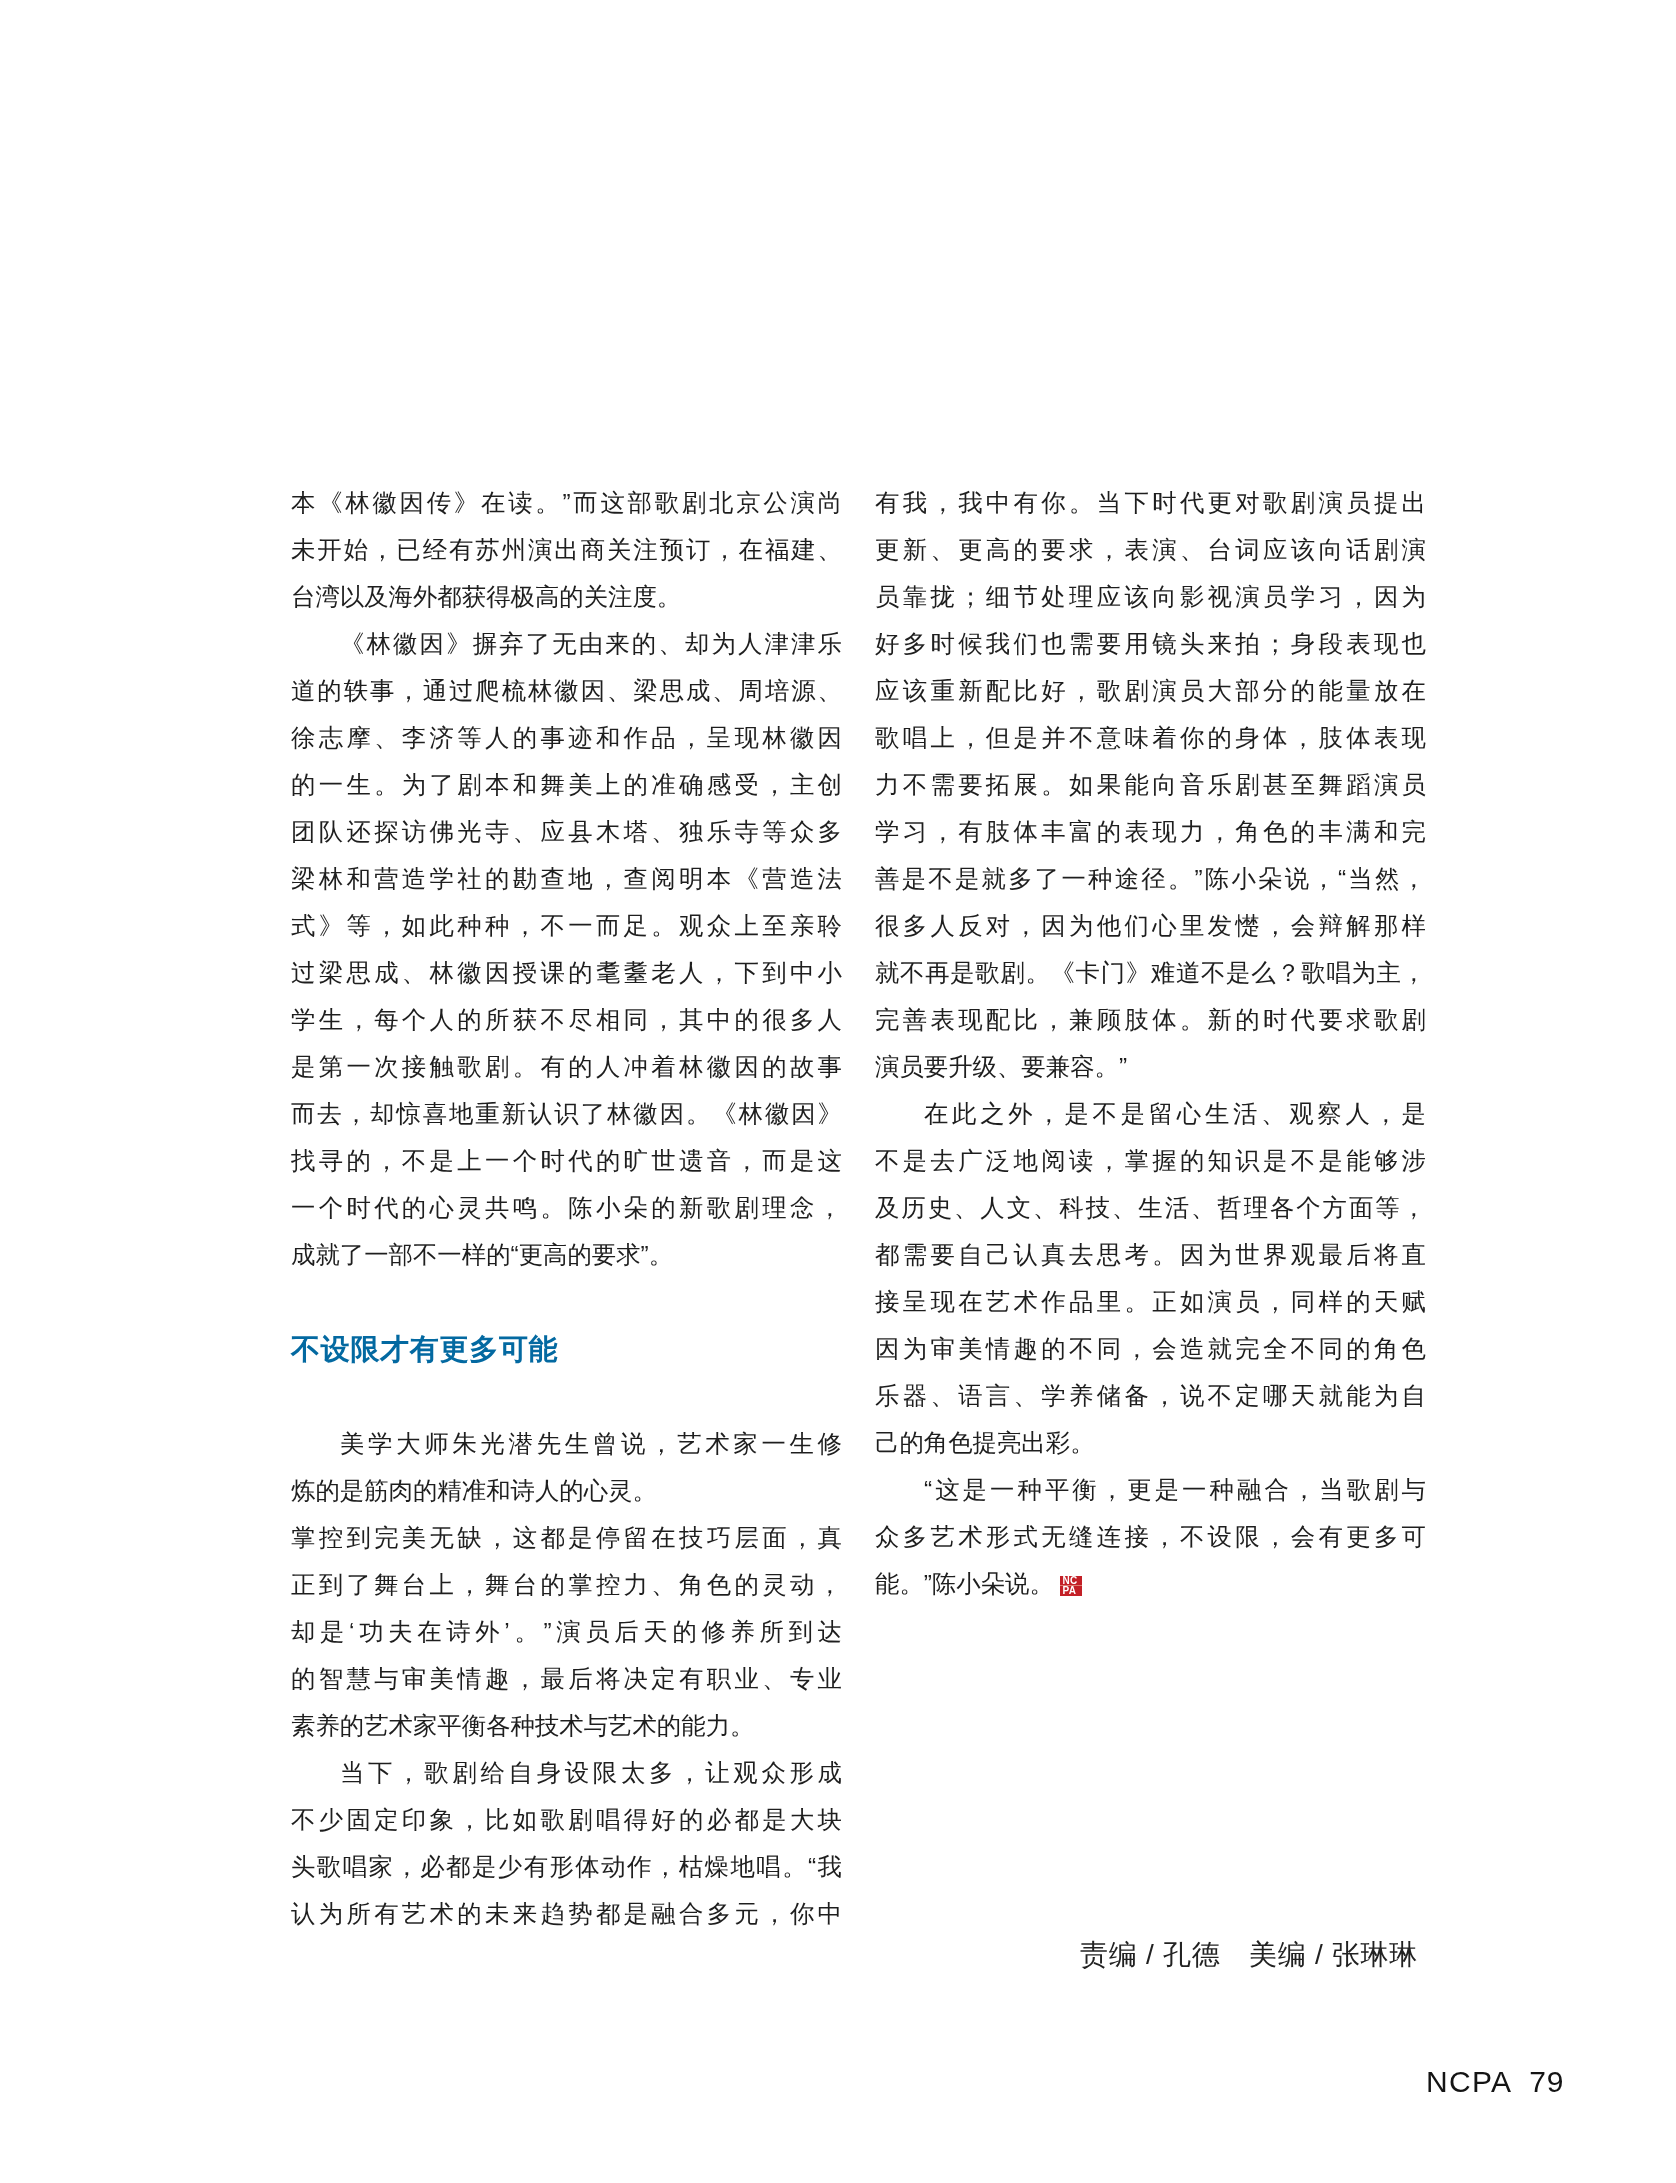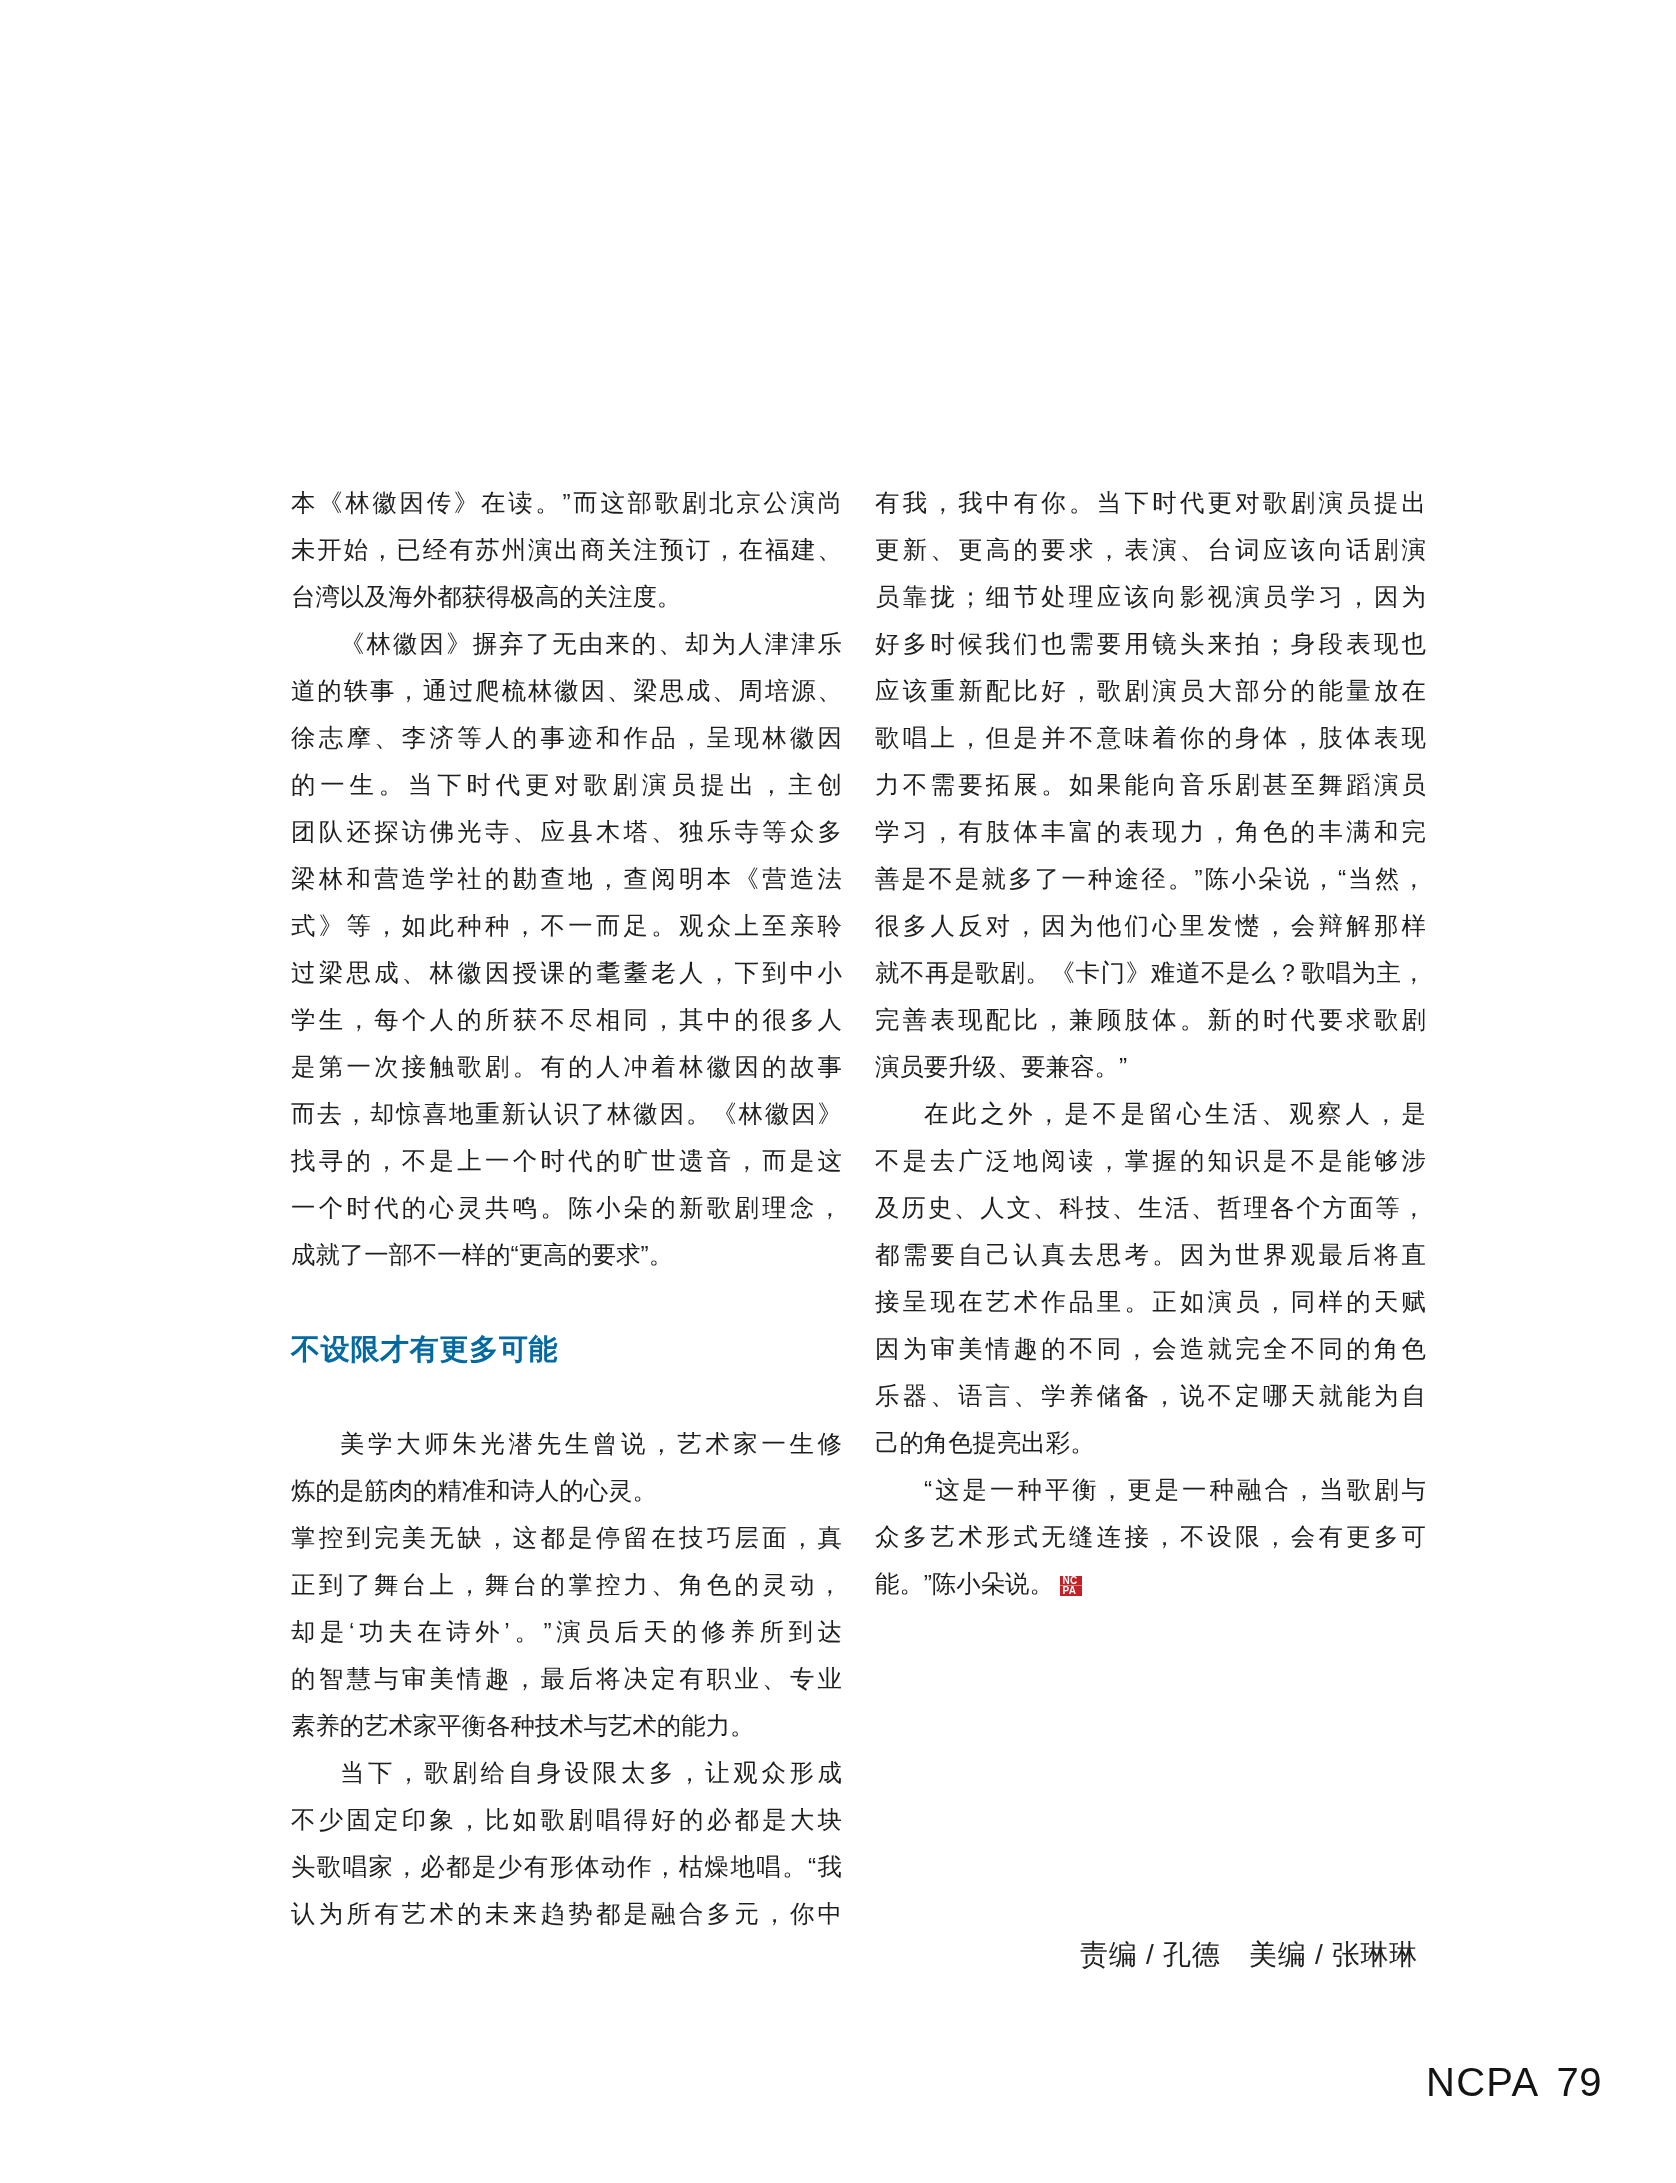--- a/index.html
+++ b/index.html
@@ -82,42 +82,42 @@
     text-align: right;
     font-size: 28px;
     color: #222222;
     line-height: 26.4px;
     letter-spacing: 0.7px;
   }
   .footer {
     position: absolute;
     left: 1426px;
     top: 2066px;
-    font-size: 40px;
+    font-size: 30px;
     color: #141414;
     line-height: 32px;
     white-space: nowrap;
   }
   .footer .brand { letter-spacing: 1.3px; }
   .footer .pagenum { margin-left: 17px; letter-spacing: 0.7px; }
 </style>
 </head>
 <body>
 
 <div class="page">
 
   <div class="col col-left">
     <div id="left-block-1">
         <div class="line">本《林徽因传》在读。”而这部歌剧北京公演尚</div>
         <div class="line">未开始，已经有苏州演出商关注预订，在福建、</div>
         <div class="line end">台湾以及海外都获得极高的关注度。</div>
         <div class="line indent">《林徽因》摒弃了无由来的、却为人津津乐</div>
         <div class="line">道的轶事，通过爬梳林徽因、梁思成、周培源、</div>
         <div class="line">徐志摩、李济等人的事迹和作品，呈现林徽因</div>
-        <div class="line">的一生。当下时代更对歌剧演员提出，主创</div>
+        <div class="line">的一生。为了剧本和舞美上的准确感受，主创</div>
         <div class="line">团队还探访佛光寺、应县木塔、独乐寺等众多</div>
         <div class="line">梁林和营造学社的勘查地，查阅明本《营造法</div>
         <div class="line">式》等，如此种种，不一而足。观众上至亲聆</div>
         <div class="line">过梁思成、林徽因授课的耄耋老人，下到中小</div>
         <div class="line">学生，每个人的所获不尽相同，其中的很多人</div>
         <div class="line">是第一次接触歌剧。有的人冲着林徽因的故事</div>
         <div class="line">而去，却惊喜地重新认识了林徽因。《林徽因》</div>
         <div class="line">找寻的，不是上一个时代的旷世遗音，而是这</div>
         <div class="line">一个时代的心灵共鸣。陈小朵的新歌剧理念，</div>
         <div class="line end">成就了一部不一样的“更高的要求”。</div>

